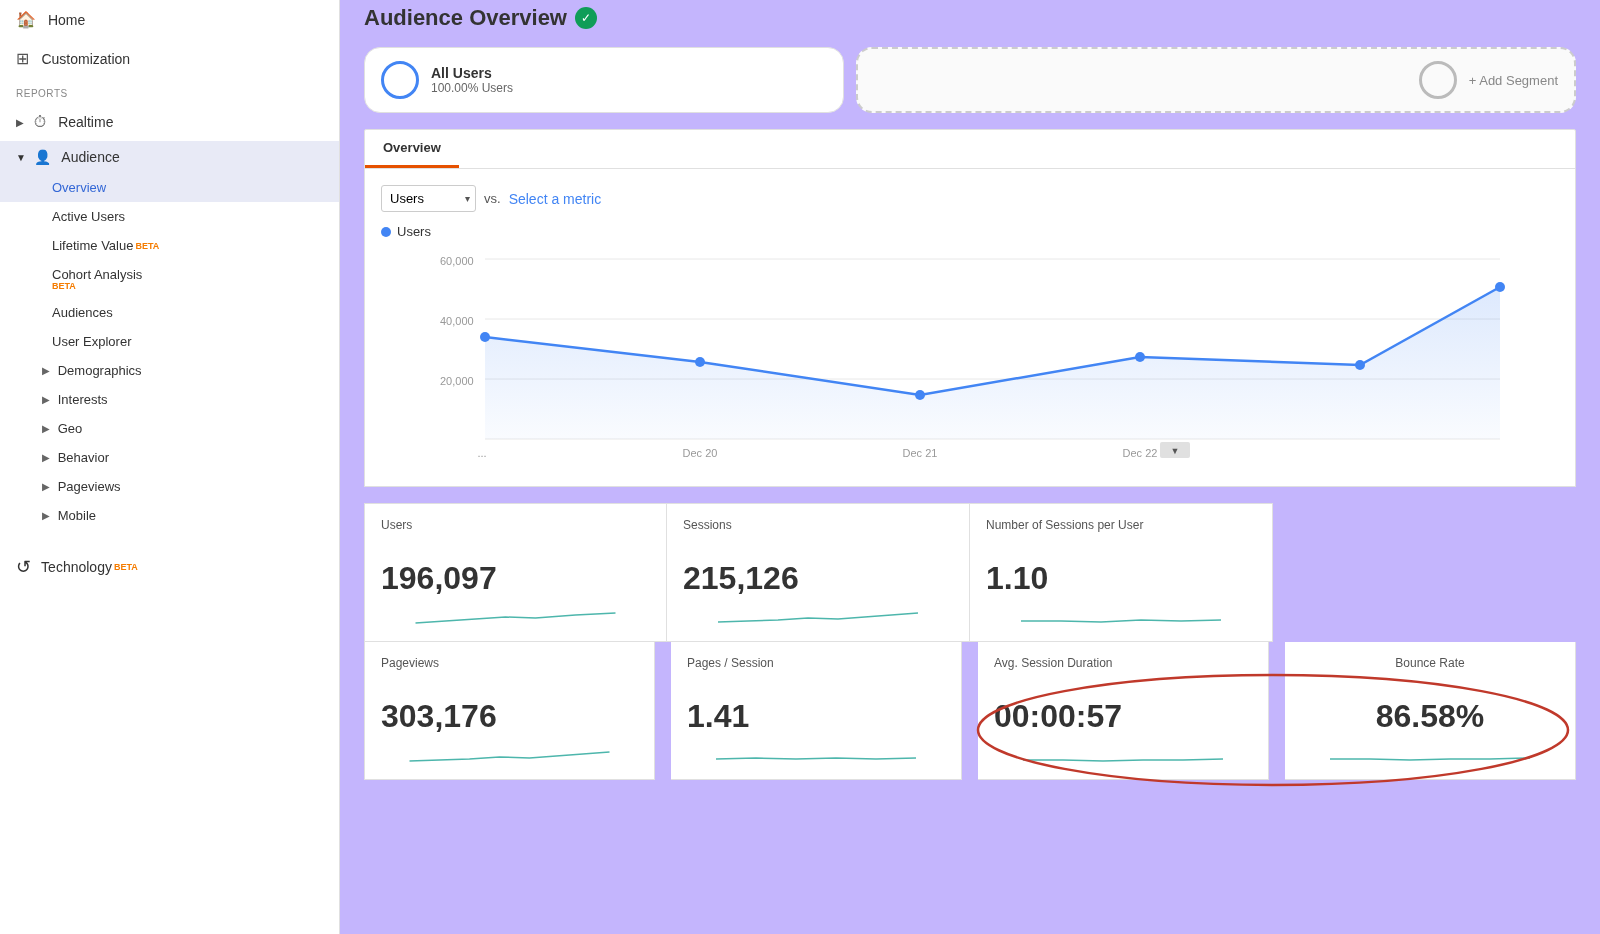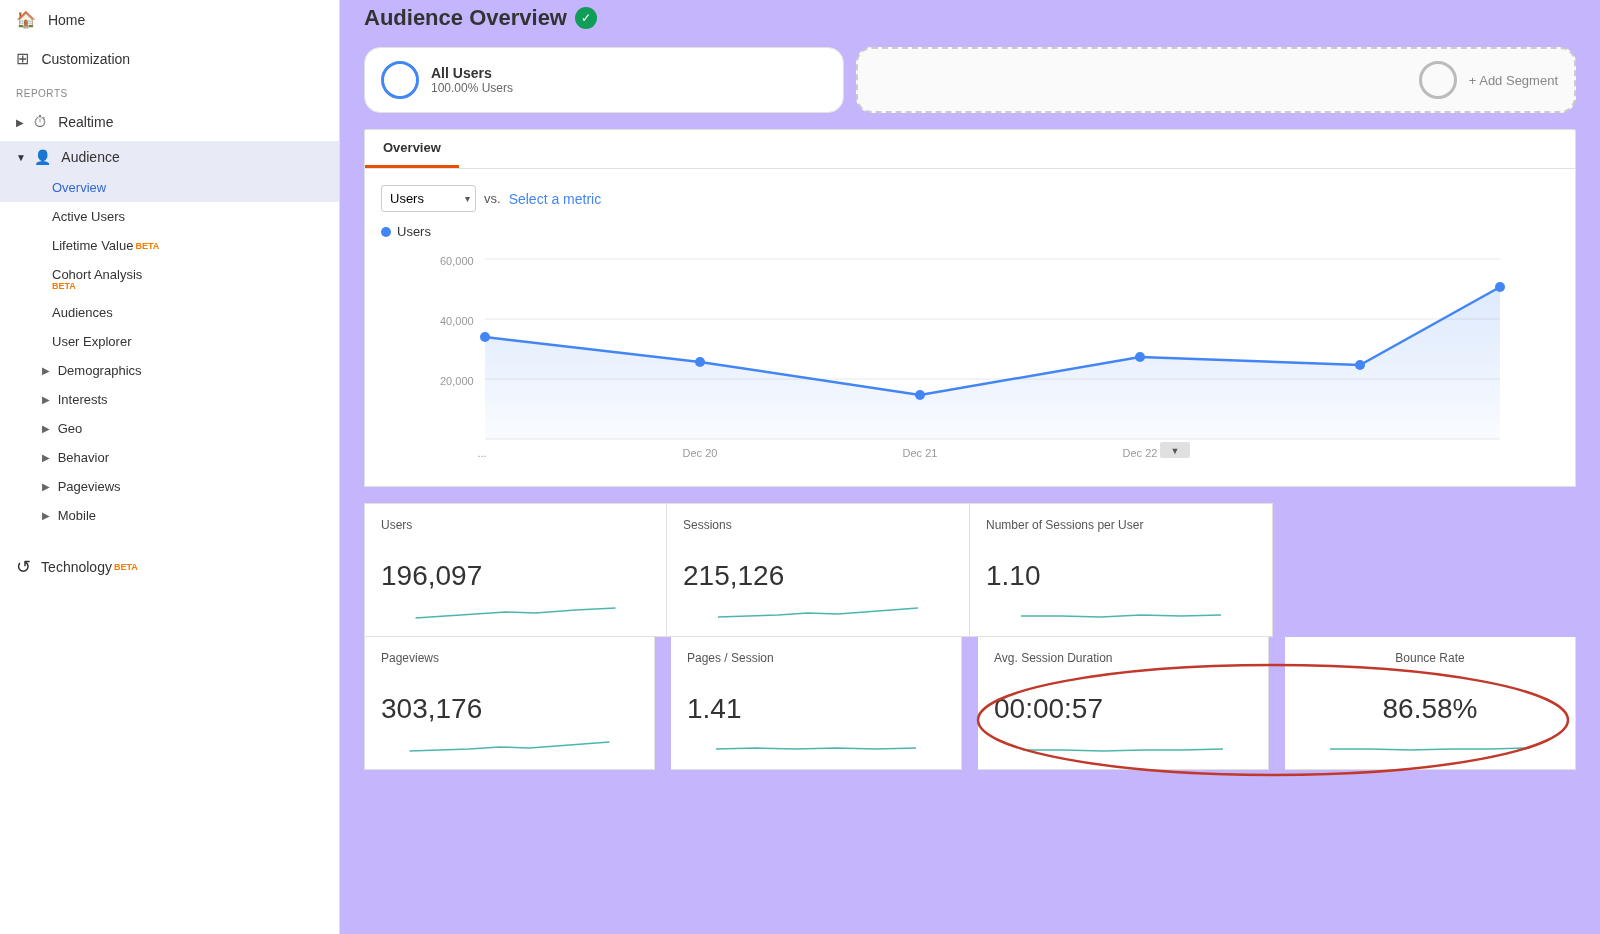--- a/index.html
+++ b/index.html
@@ -233,21 +233,21 @@
       margin-top: 16px;
     }
     .stat-card {
       background: #fff;
       border: 1px solid #e0e0e0;
       padding: 14px 16px 10px 16px;
       position: relative;
     }
     .stat-card + .stat-card { border-left: none; }
     .stat-label { font-size: 12px; color: #555; margin-bottom: 4px; }
-    .stat-value { font-size: 28px; font-weight: 400; color: #333; margin-bottom: 4px; margin-top: 28px; }
+    .stat-value { font-size: 32px; font-weight: 700; color: #333; margin-bottom: 4px; margin-top: 28px; }
     .stat-sparkline { height: 30px; }
 
     
     .stats-grid-row2 {
       display: grid;
       grid-template-columns: repeat(4, 1fr);
       gap: 16px;
       margin-top: 0;
     }
     .stat-card-row2 {

